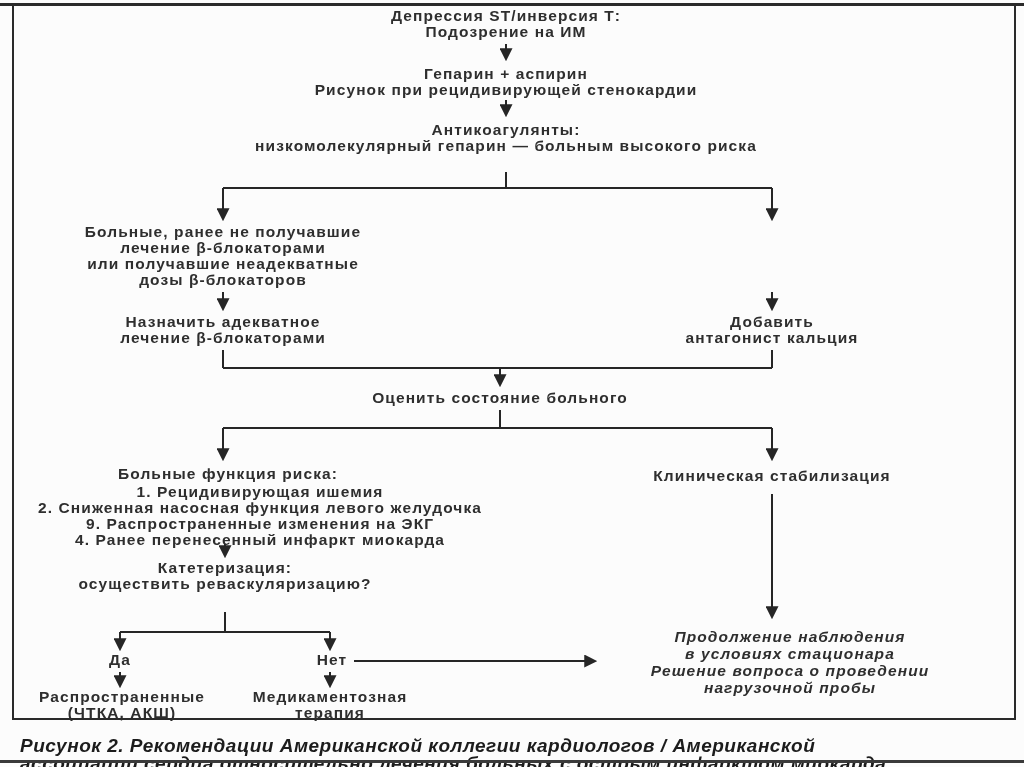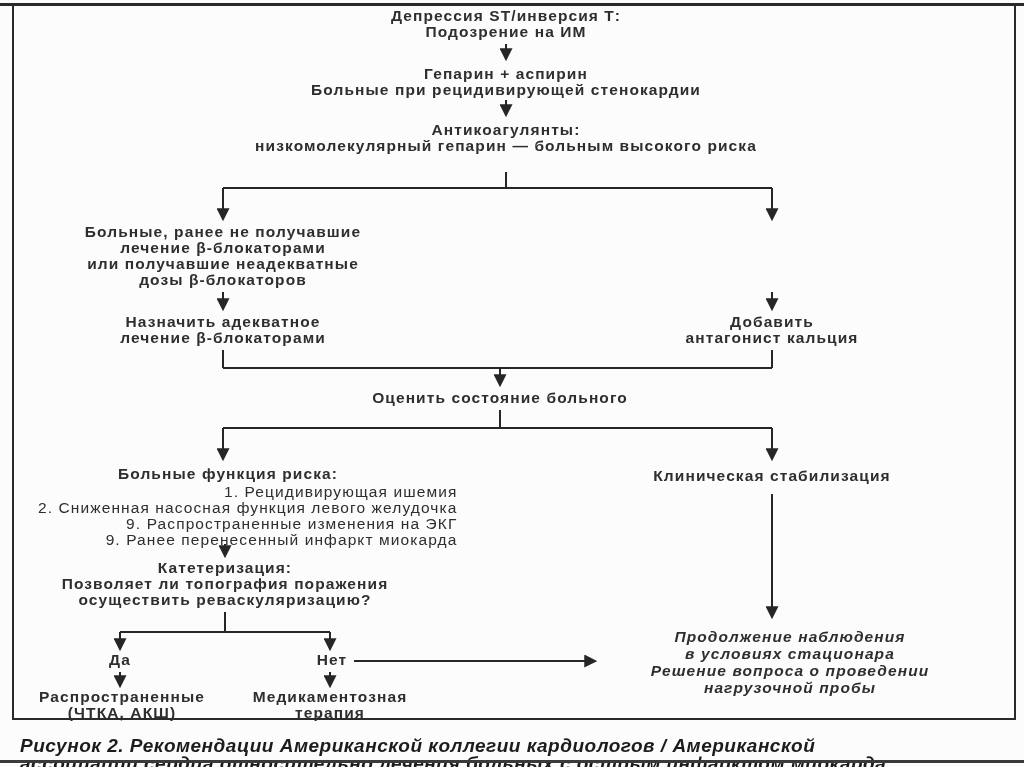--- a/index.html
+++ b/index.html
@@ -17,21 +17,21 @@
   .toprule{position:absolute;left:0;top:3px;width:1024px;height:3px;background:#2a2a2a;}
   .bottomrule{position:absolute;left:0;top:760px;width:1024px;height:3px;background:#3a3a3a;}
   .connectors{position:absolute;left:0;top:0;width:1024px;height:767px;pointer-events:none;}
   .node{
     position:absolute;transform:translateX(-50%);
     text-align:center;font-size:15.5px;font-weight:700;
     letter-spacing:1.1px;line-height:16px;white-space:nowrap;color:#2e2e2e;
   }
   .node.lh17{line-height:17px;font-style:italic;}
   .listblock{
-    position:absolute;text-align:right;font-size:15.5px;font-weight:400;
+    position:absolute;text-align:center;font-size:15.5px;font-weight:700;
     letter-spacing:1.1px;line-height:16px;white-space:nowrap;color:#2e2e2e;
   }
   .caption{
     position:absolute;left:20px;top:723px;width:990px;
     font-size:19px;font-weight:700;font-style:italic;
     letter-spacing:0.5px;line-height:18px;color:#1c1c1c;white-space:nowrap;margin-top:14px;
   }
 </style>
 </head>
 <body>
@@ -71,21 +71,21 @@
     </g>
   </svg>
 
   <div class="node" style="left:506px;top:8px">
     <div>Депрессия ST/инверсия Т:</div>
     <div>Подозрение на ИМ</div>
   </div>
 
   <div class="node" style="left:506px;top:66px">
     <div>Гепарин + аспирин</div>
-    <div>Больные при рецидивирующей стенокардии</div>
+    <div>Рисунок при рецидивирующей стенокардии</div>
   </div>
 
   <div class="node" style="left:506px;top:122px">
     <div>Антикоагулянты:</div>
     <div>низкомолекулярный гепарин — больным высокого риска</div>
   </div>
 
   <div class="node" style="left:223px;top:224px">
     <div>Больные, ранее не получавшие</div>
     <div>лечение β-блокаторами</div>
@@ -109,30 +109,29 @@
   </div>
 
   <div class="node" style="left:228px;top:466px">
     <div>Больные функция риска:</div>
   </div>
 
   <div class="listblock" style="left:38px;top:484px">
     <div>1. Рецидивирующая ишемия</div>
     <div>2. Сниженная насосная функция левого желудочка</div>
     <div>9. Распространенные изменения на ЭКГ</div>
-    <div>9. Ранее перенесенный инфаркт миокарда</div>
+    <div>4. Ранее перенесенный инфаркт миокарда</div>
   </div>
 
   <div class="node" style="left:772px;top:468px">
     <div>Клиническая стабилизация</div>
   </div>
 
   <div class="node" style="left:225px;top:560px">
     <div>Катетеризация:</div>
-    <div>Позволяет ли топография поражения</div>
     <div>осуществить реваскуляризацию?</div>
   </div>
 
   <div class="node" style="left:120px;top:652px">
     <div>Да</div>
   </div>
 
   <div class="node" style="left:332px;top:652px">
     <div>Нет</div>
   </div>

